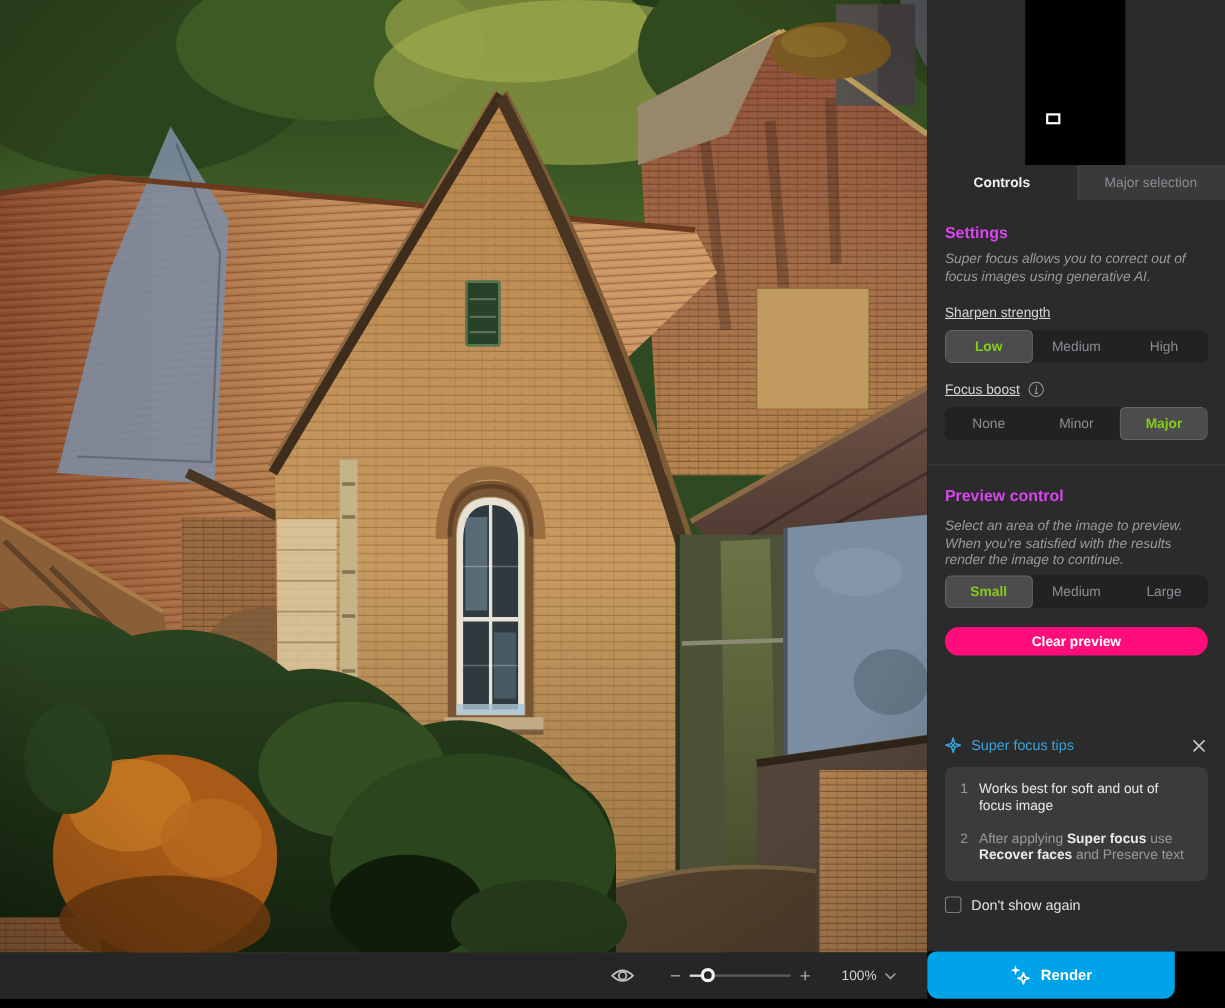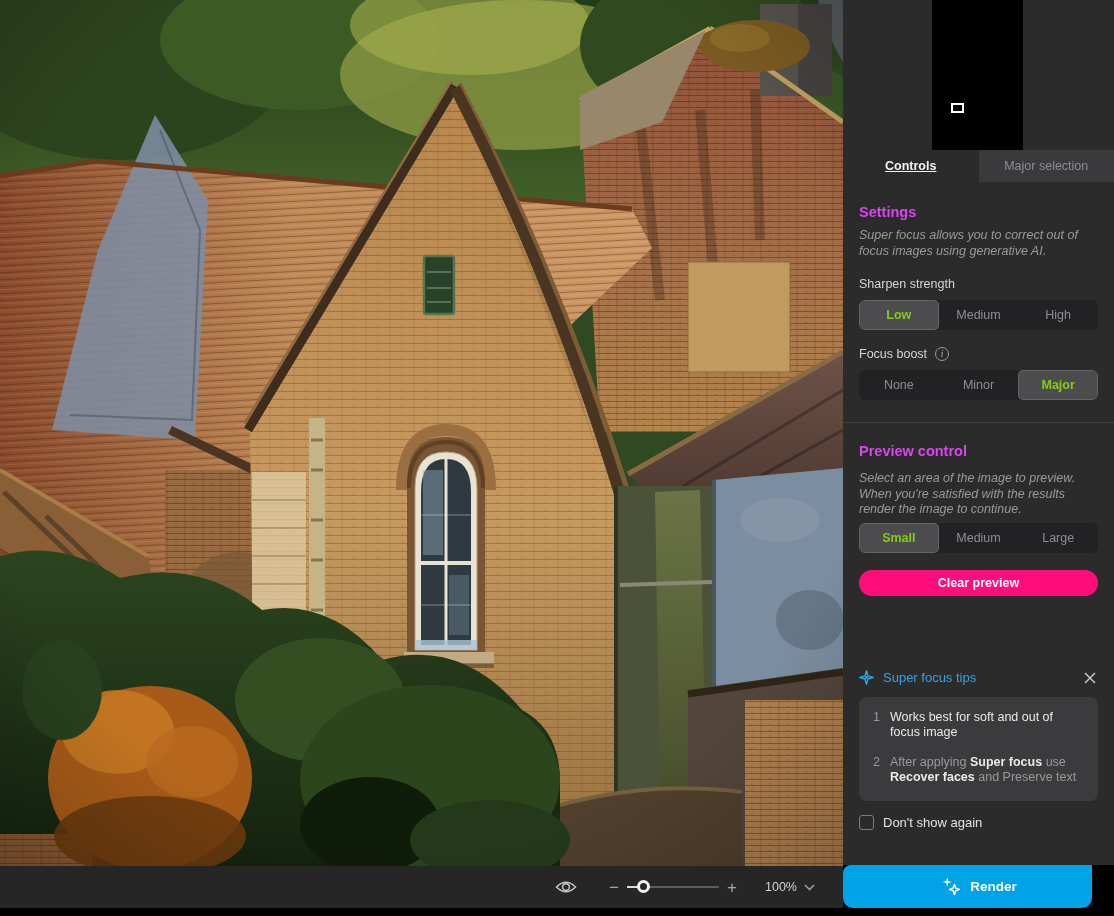--- a/index.html
+++ b/index.html
@@ -22,26 +22,26 @@
   .zlevel{display:flex;align-items:center;gap:7px;margin-right:28px;cursor:pointer;}
   .zlevel span{color:#d2d2d2;font-size:12.5px;}
   
   .panel{position:absolute;left:843px;top:0;width:271px;height:865px;background:#2b2b2b;
          display:flex;flex-direction:column;box-sizing:border-box;}
   .navigator{height:150px;flex:none;position:relative;}
   .nav-map{position:absolute;left:89px;top:0;width:91px;height:150px;background:#000;cursor:pointer;}
   .nav-view{position:absolute;left:19px;top:103px;width:13px;height:10px;border:2px solid #fff;box-sizing:border-box;}
   .tabs{height:32px;flex:none;display:flex;font-size:12.5px;}
   .tab{flex:1;display:flex;align-items:center;justify-content:center;cursor:pointer;}
-  .tab.active{background:#2b2b2b;color:#f1f1f1;font-weight:bold;text-decoration:underline;}
+  .tab.active{background:#2b2b2b;color:#f1f1f1;font-weight:bold;}
   .tab.inactive{background:#3a3a3c;color:#8d8d92;}
   .pcontent{flex:1;padding:0 16px;display:flex;flex-direction:column;}
   .h1{color:#d946ef;font-size:14.5px;font-weight:bold;}
   .desc{color:#9a9a9a;font-size:12.5px;font-style:italic;line-height:15.5px;}
-  .lbl{color:#d6d6d6;font-size:12.5px;display:flex;align-items:center;gap:8px;}
+  .lbl{color:#d6d6d6;font-size:12.5px;display:flex;align-items:center;gap:8px;text-decoration:underline;}
   .seg{height:30px;background:#222224;border-radius:6px;display:flex;overflow:hidden;}
   .seg .opt{flex:1;display:flex;align-items:center;justify-content:center;color:#8e8e92;
             font-size:12.5px;cursor:pointer;border-radius:5px;}
   .seg .opt.sel{background:#4c4c4f;color:#84cc16;font-weight:bold;box-shadow:inset 0 0 0 1px rgba(255,255,255,.14);}
   .divider{height:1px;background:#3f3f42;margin:22px -16px 0 -16px;}
   .pinkbtn{height:26px;border-radius:13px;background:#ff0e7b;color:#fff;font-size:12.5px;font-weight:bold;
            display:flex;align-items:center;justify-content:center;cursor:pointer;}
   .tipshead{display:flex;align-items:center;gap:9px;margin-top:74px;}
   .tipshead .t{color:#38a3de;font-size:13px;flex:1;}
   .xbtn{width:16px;height:16px;display:flex;align-items:center;justify-content:center;cursor:pointer;}
@@ -55,21 +55,21 @@
   .dontshow{display:flex;align-items:center;gap:9px;margin-top:14px;}
   .cbx{width:15px;height:15px;border:1.5px solid #7c7c7c;border-radius:3px;background:transparent;
        box-sizing:border-box;cursor:pointer;}
   .dontshow span{color:#e2e2e2;font-size:13px;}
   .info-i{width:14px;height:14px;border:1px solid #9a9a9a;border-radius:50%;color:#b0b0b0;
           font-size:9.5px;display:flex;align-items:center;justify-content:center;
           font-family:"Liberation Serif",serif;font-style:italic;cursor:pointer;box-sizing:border-box;}
   
   .renderbtn{position:absolute;left:843px;top:865px;width:225px;height:43px;background:#00a3e8;
              border-radius:8px 0 10px 10px;display:flex;align-items:center;justify-content:center;
-             gap:9px;cursor:pointer;padding-left:24px;}
+             gap:9px;cursor:pointer;}
   .renderbtn span{color:#fff;font-size:13.5px;font-weight:bold;}
   .mt8{margin-top:8px}.mt9{margin-top:9px}.mt17{margin-top:17px}.mt18{margin-top:18px}
   .mt20{margin-top:20px}.mt22{margin-top:22px}.mt12{margin-top:12px}.mt5{margin-top:5px}
 </style>
 </head>
 <body>
 
 <div class="stage">
 
   <div class="photo">

